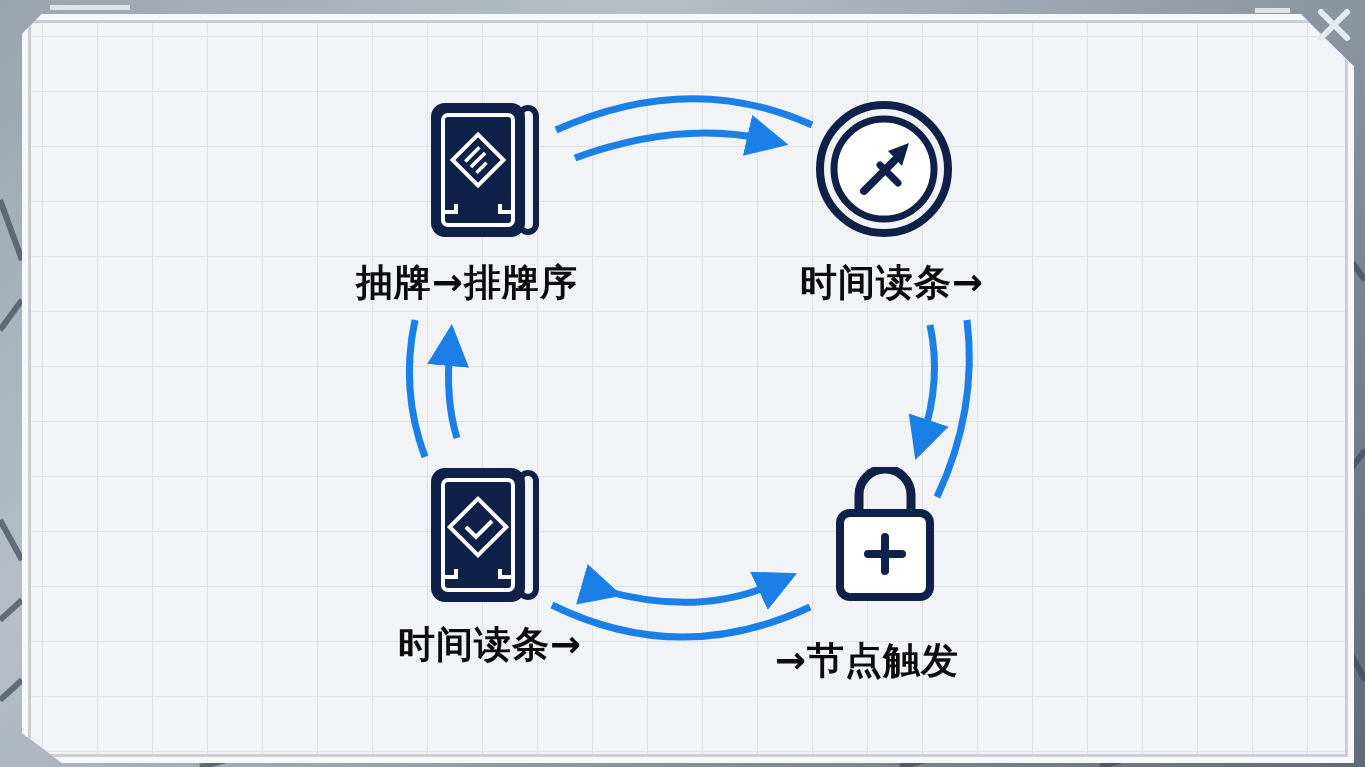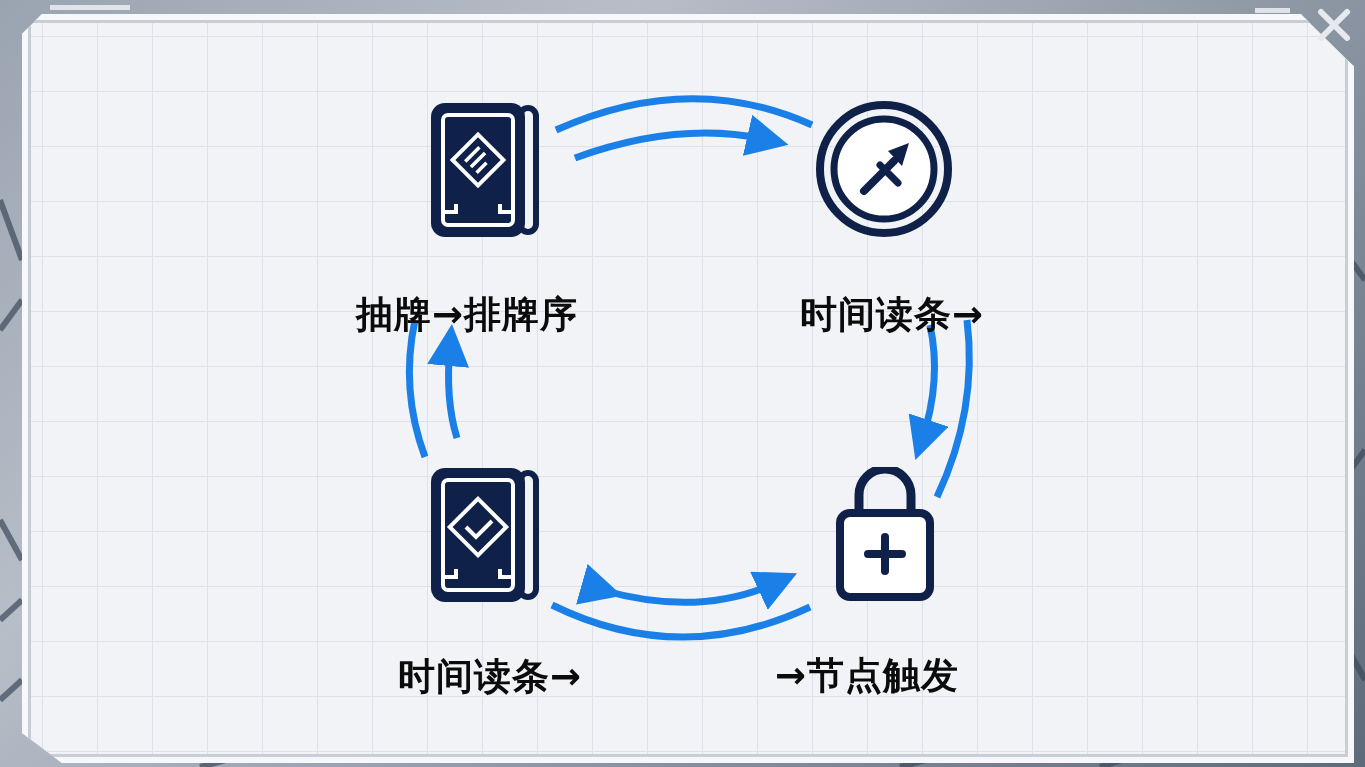--- a/index.html
+++ b/index.html
@@ -17,21 +17,21 @@
       linear-gradient(to bottom, #dde1e8 1px, transparent 1px);
     background-size:55px 55px;
     background-position:14px 16px;
     border:6px solid #f7f8fb;
     box-shadow: inset 0 0 0 3px #c9ced6, 0 0 0 2px #e3e6ec;
     clip-path: polygon(20px 0, 96% 0, 100% 7%, 100% 100%, 3% 100%, 0 96%, 0 20px);
   }
   .diagram { position:absolute; inset:0; }
   .label {
     position:absolute; font-weight:bold; font-size:37px; color:#0b0b0b;
-    white-space:nowrap; letter-spacing:1px;margin-top:32px;
+    white-space:nowrap; letter-spacing:1px;
   }
   .icon { position:absolute; }
   .close-x {
     position:absolute; right:12px; top:6px; width:38px; height:38px;
   }
 </style>
 </head>
 <body>
 
 <svg class="bg-deco" width="1365" height="767" viewBox="0 0 1365 767">
@@ -116,15 +116,15 @@
   </svg>
 
   <svg class="icon" style="left:835px;top:467px" width="100" height="135" viewBox="0 0 100 135">
     <path d="M24 48 V28 A26 26 0 0 1 76 28 V48" fill="none" stroke="#0f2148" stroke-width="9"></path>
     <rect x="5" y="46" width="90" height="84" rx="10" fill="#fff" stroke="#0f2148" stroke-width="8"></rect>
     <path d="M50 70 V104 M33 87 H67" stroke="#0f2148" stroke-width="8" stroke-linecap="round"></path>
   </svg>
 
   <div class="label" style="left:356px;top:258px">抽牌→排牌序</div>
   <div class="label" style="left:800px;top:258px">时间读条→</div>
-  <div class="label" style="left:775px;top:619px">→节点触发</div>
+  <div class="label" style="left:775px;top:636px">→节点触发</div>
   <div class="label" style="left:398px;top:620px">时间读条→</div>
 </div>
 
 </body></html>

